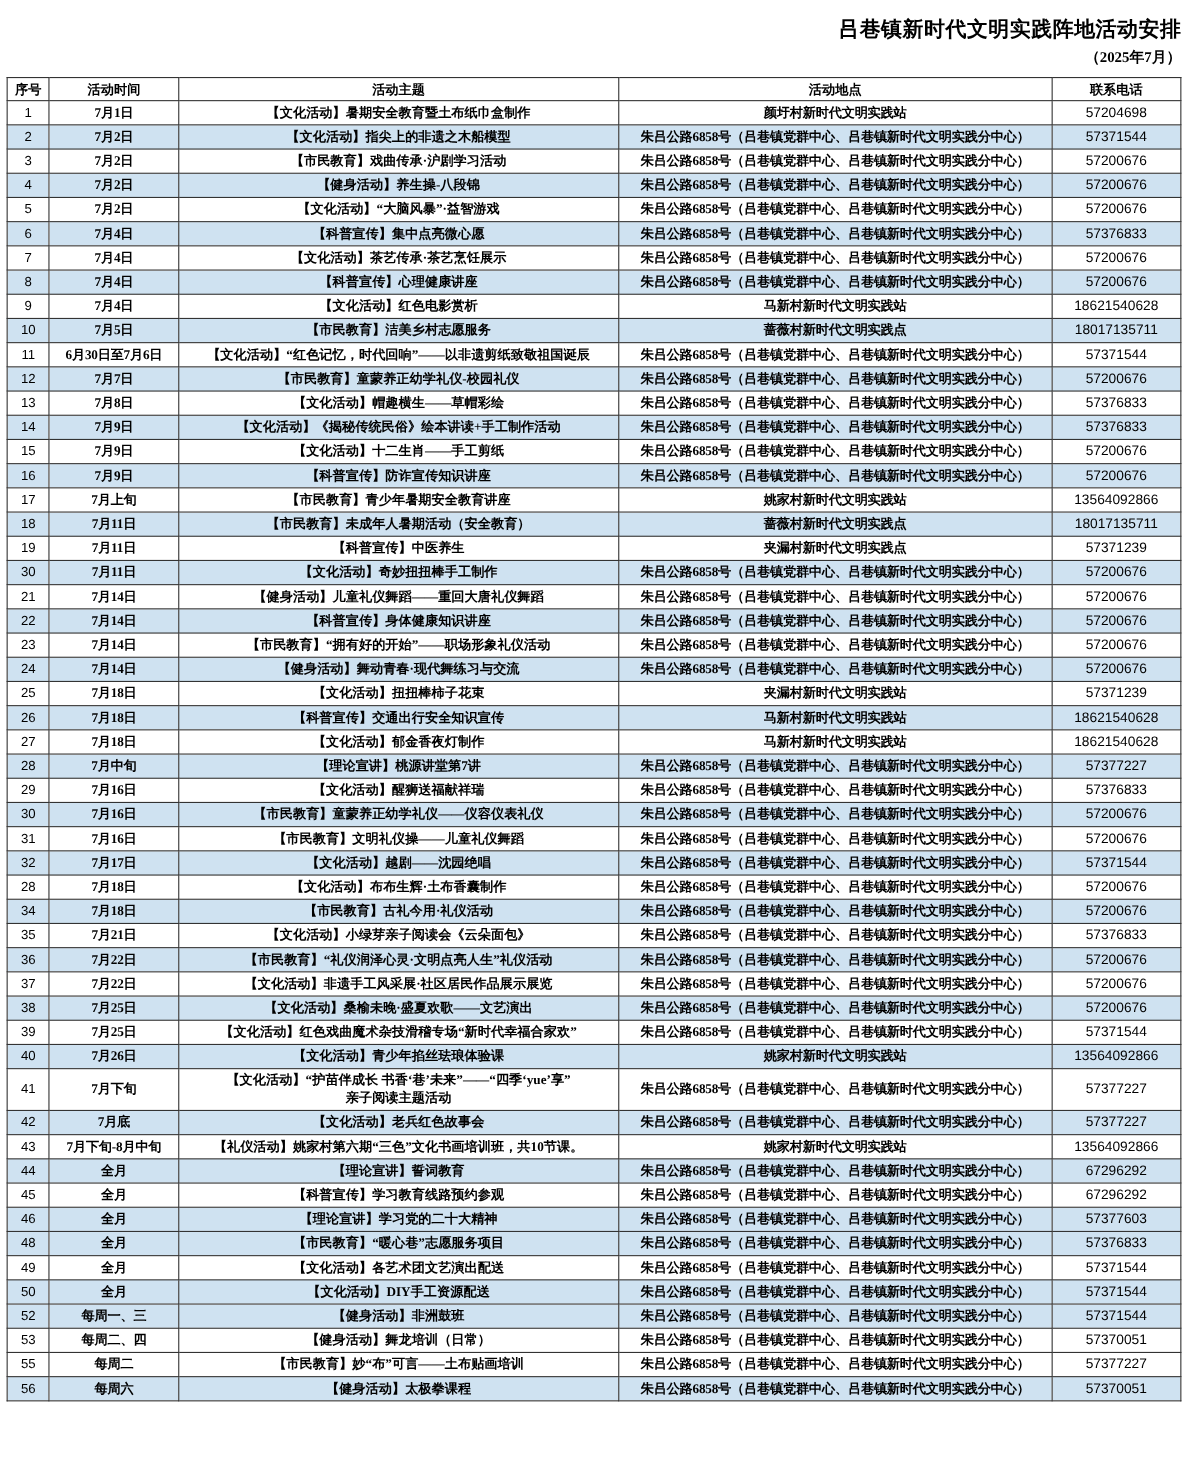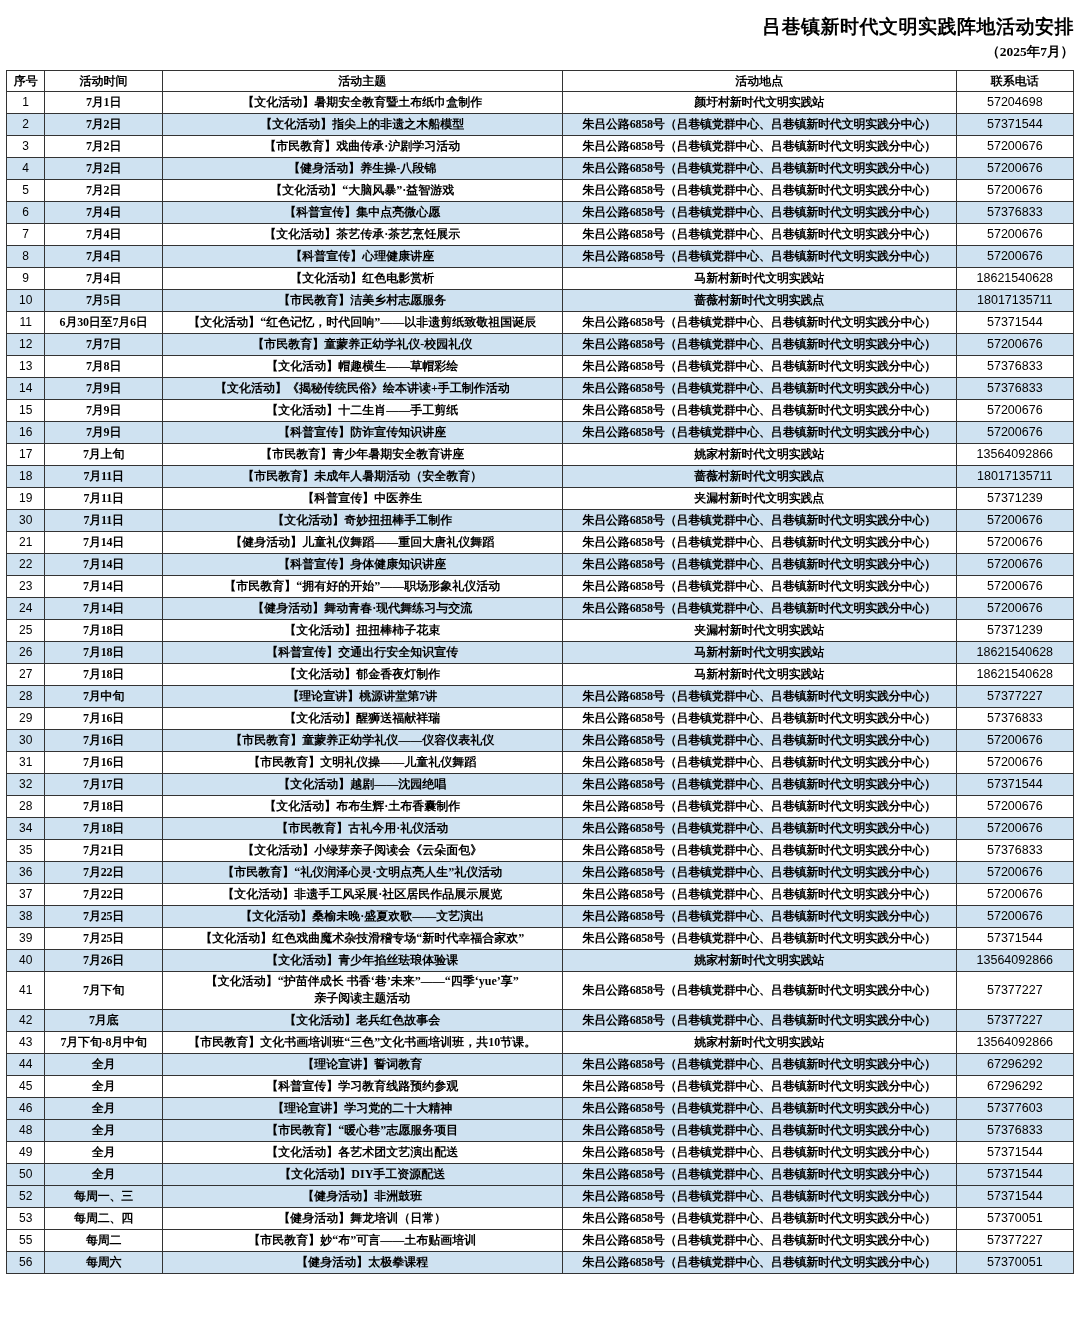--- a/index.html
+++ b/index.html
@@ -344,21 +344,21 @@
         <tr class="alt">
     <td class="c-no">42</td>
     <td class="c-time">7月底</td>
     <td class="c-theme">【文化活动】老兵红色故事会</td>
     <td class="c-loc">朱吕公路6858号（吕巷镇党群中心、吕巷镇新时代文明实践分中心）</td>
     <td class="c-phone">57377227</td>
   </tr>
         <tr>
     <td class="c-no">43</td>
     <td class="c-time">7月下旬-8月中旬</td>
-    <td class="c-theme">【市民教育】文化书画培训班“三色”文化书画培训班，共10节课。</td>
+    <td class="c-theme">【礼仪活动】姚家村第六期“三色”文化书画培训班，共10节课。</td>
     <td class="c-loc">姚家村新时代文明实践站</td>
     <td class="c-phone">13564092866</td>
   </tr>
         <tr class="alt">
     <td class="c-no">44</td>
     <td class="c-time">全月</td>
     <td class="c-theme">【理论宣讲】誓词教育</td>
     <td class="c-loc">朱吕公路6858号（吕巷镇党群中心、吕巷镇新时代文明实践分中心）</td>
     <td class="c-phone">67296292</td>
   </tr>

